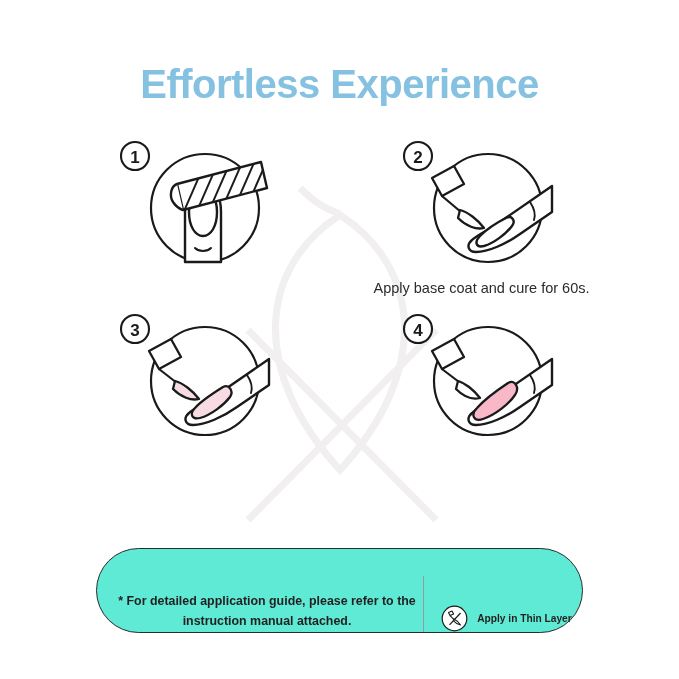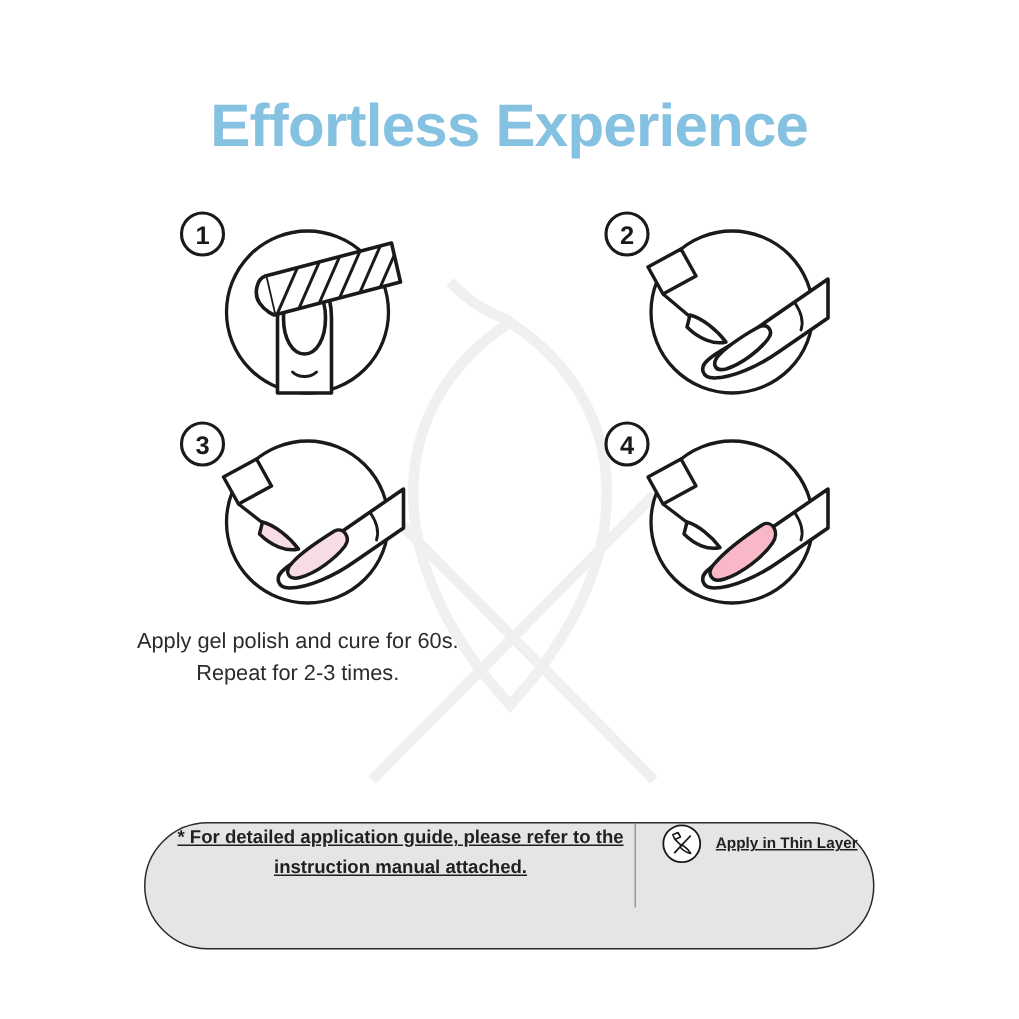--- a/index.html
+++ b/index.html
@@ -86,24 +86,23 @@
   .footer {
     position: absolute;
     left: 96px;
     top: 548px;
     width: 487px;
     height: 85px;
     border: 1.3px solid #2b2b2b;
     border-radius: 44px;
     box-sizing: border-box;
     display: flex;
-    align-items: flex-start;
+    align-items: flex-end;
     z-index: 2;
-    background: #e5e5e5;
-    text-decoration: underline;
+    background: #5eead4;
   }
   .footer-note {
     flex: 0 0 312px;
     padding-left: 14px;
     text-align: center;
     font-size: 12.4px;
     font-weight: bold;
     line-height: 1.6;
     color: #231f20;
   }
@@ -205,20 +204,21 @@
             <path d="M30 38 L52 26 L62 44 L40 56 Z"></path>
             <path d="M40 56 L78 88" stroke-width="2.2" fill="none"></path>
             <path d="M58 70 C66 72 76 80 82 88 C74 90 64 86 56 78 Z"></path>
           </g>
           <g>
             <circle cx="16" cy="16" r="14" fill="#fff" stroke="#1a1a1a" stroke-width="2.1"></circle>
             <text x="16" y="22.5" text-anchor="middle" font-family="Liberation Sans, sans-serif" font-size="17" font-weight="bold" fill="#1a1a1a">2</text>
           </g>
         </svg>
       </div>
+      <div class="step-caption">Apply base coat and cure for 60s.</div>
     </div>
 
     <div class="step">
       <div class="step-art-wrap">
         <svg class="step-art" width="160" height="126" viewBox="0 0 160 126">
           <circle cx="86" cy="68" r="54" fill="#fff" stroke="#1a1a1a" stroke-width="2.2"></circle>
           <g fill="#fff" stroke="#1a1a1a" stroke-width="2.4" stroke-linejoin="round" stroke-linecap="round">
             <path d="M150 46 L92 86 C82 92 74 96 70 100 C64 105 66 112 74 112 C86 112 104 104 118 94 L150 72 Z"></path>
             <path d="M128 62 C132 68 134 74 132 80" fill="none" stroke-width="1.9"></path>
           </g>
@@ -228,21 +228,20 @@
             <path d="M30 38 L52 26 L62 44 L40 56 Z"></path>
             <path d="M40 56 L76 84" stroke-width="2.2" fill="none"></path>
             <path d="M56 68 C64 70 74 78 80 86 C72 88 62 84 54 76 Z" fill="#f7dde3"></path>
           </g>
           <g>
             <circle cx="16" cy="16" r="14" fill="#fff" stroke="#1a1a1a" stroke-width="2.1"></circle>
             <text x="16" y="22.5" text-anchor="middle" font-family="Liberation Sans, sans-serif" font-size="17" font-weight="bold" fill="#1a1a1a">3</text>
           </g>
         </svg>
       </div>
-      <div class="step-caption">Apply gel polish and cure for 60s. Repeat for 2-3 times.</div>
     </div>
 
     <div class="step">
       <div class="step-art-wrap">
         <svg class="step-art" width="160" height="126" viewBox="0 0 160 126">
           <circle cx="86" cy="68" r="54" fill="#fff" stroke="#1a1a1a" stroke-width="2.2"></circle>
           <g fill="#fff" stroke="#1a1a1a" stroke-width="2.4" stroke-linejoin="round" stroke-linecap="round">
             <path d="M150 46 L92 86 C82 92 74 96 70 100 C64 105 66 112 74 112 C86 112 104 104 118 94 L150 72 Z"></path>
             <path d="M128 62 C132 68 134 74 132 80" fill="none" stroke-width="1.9"></path>
           </g>

